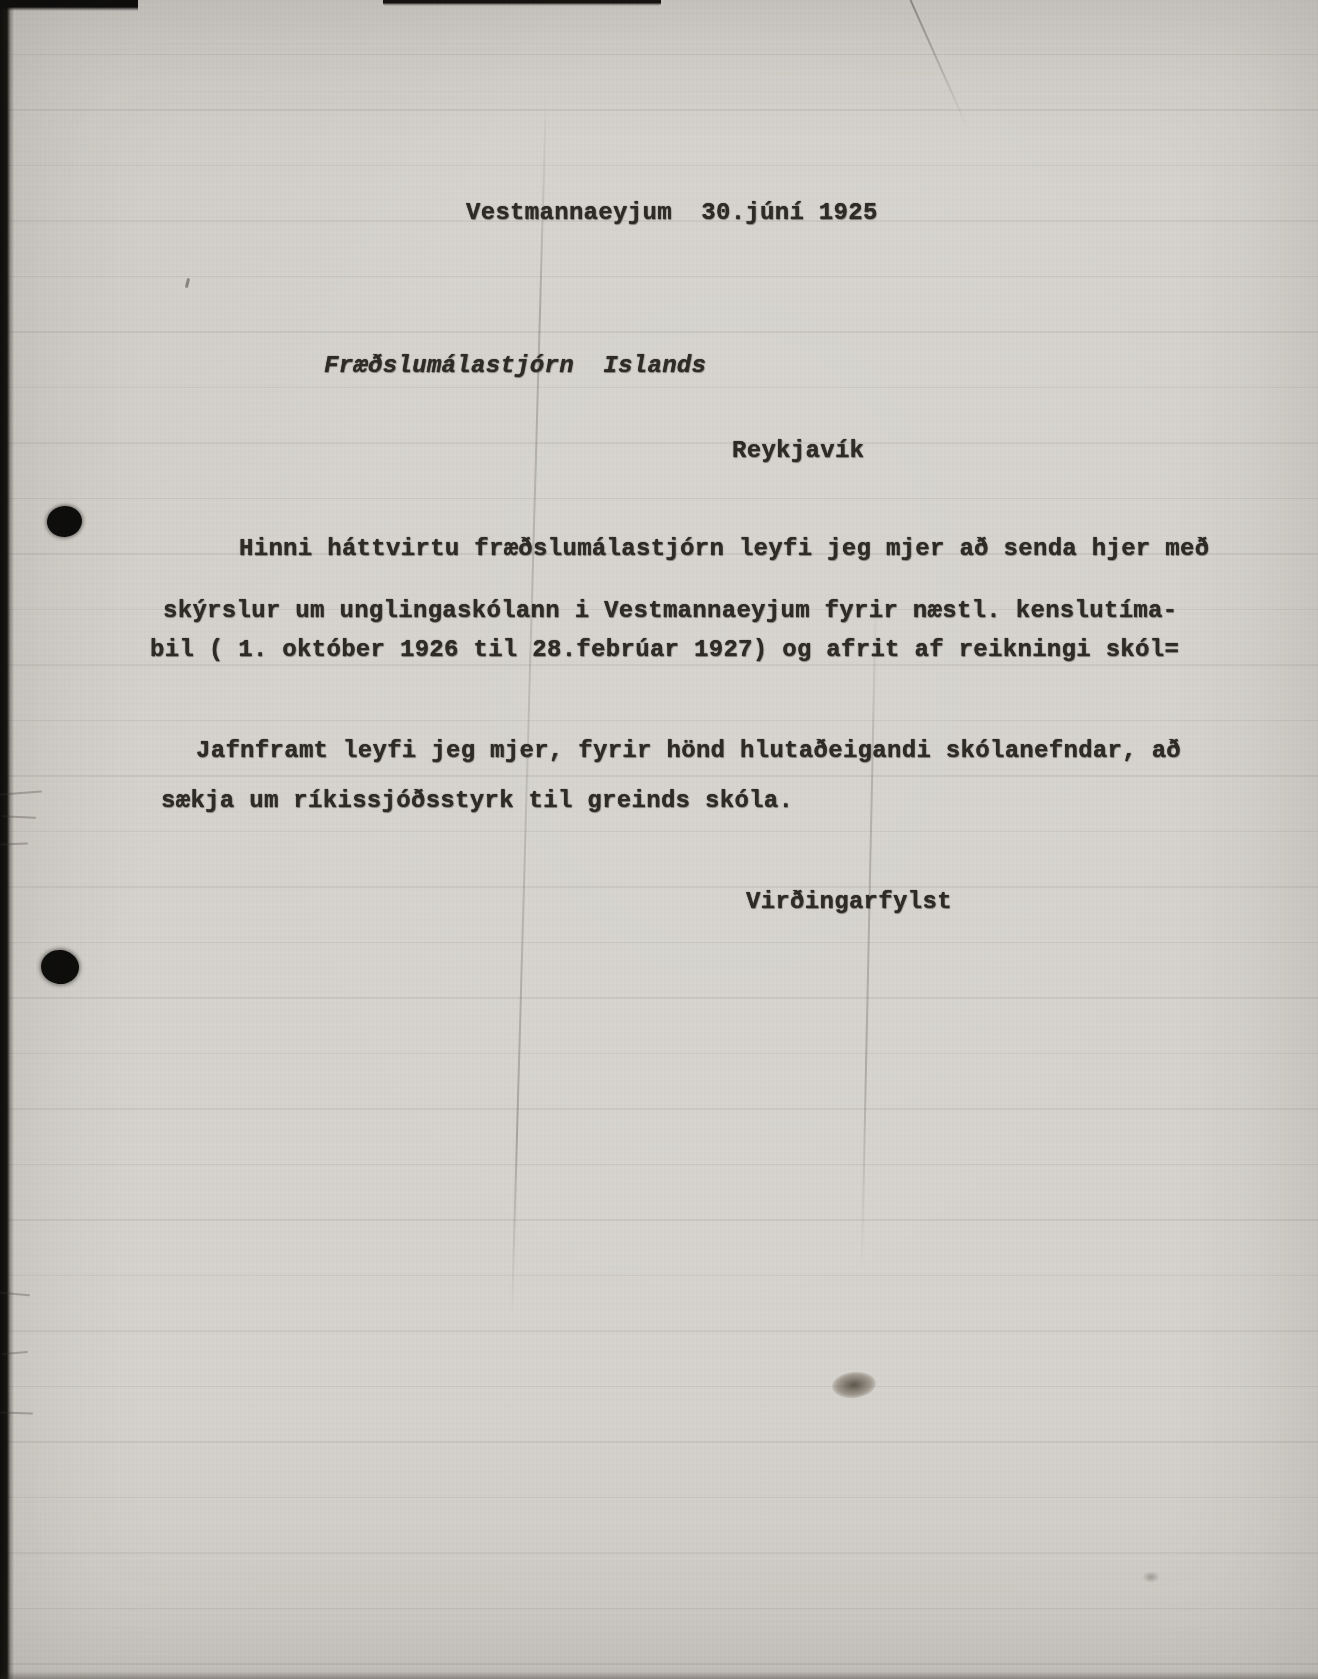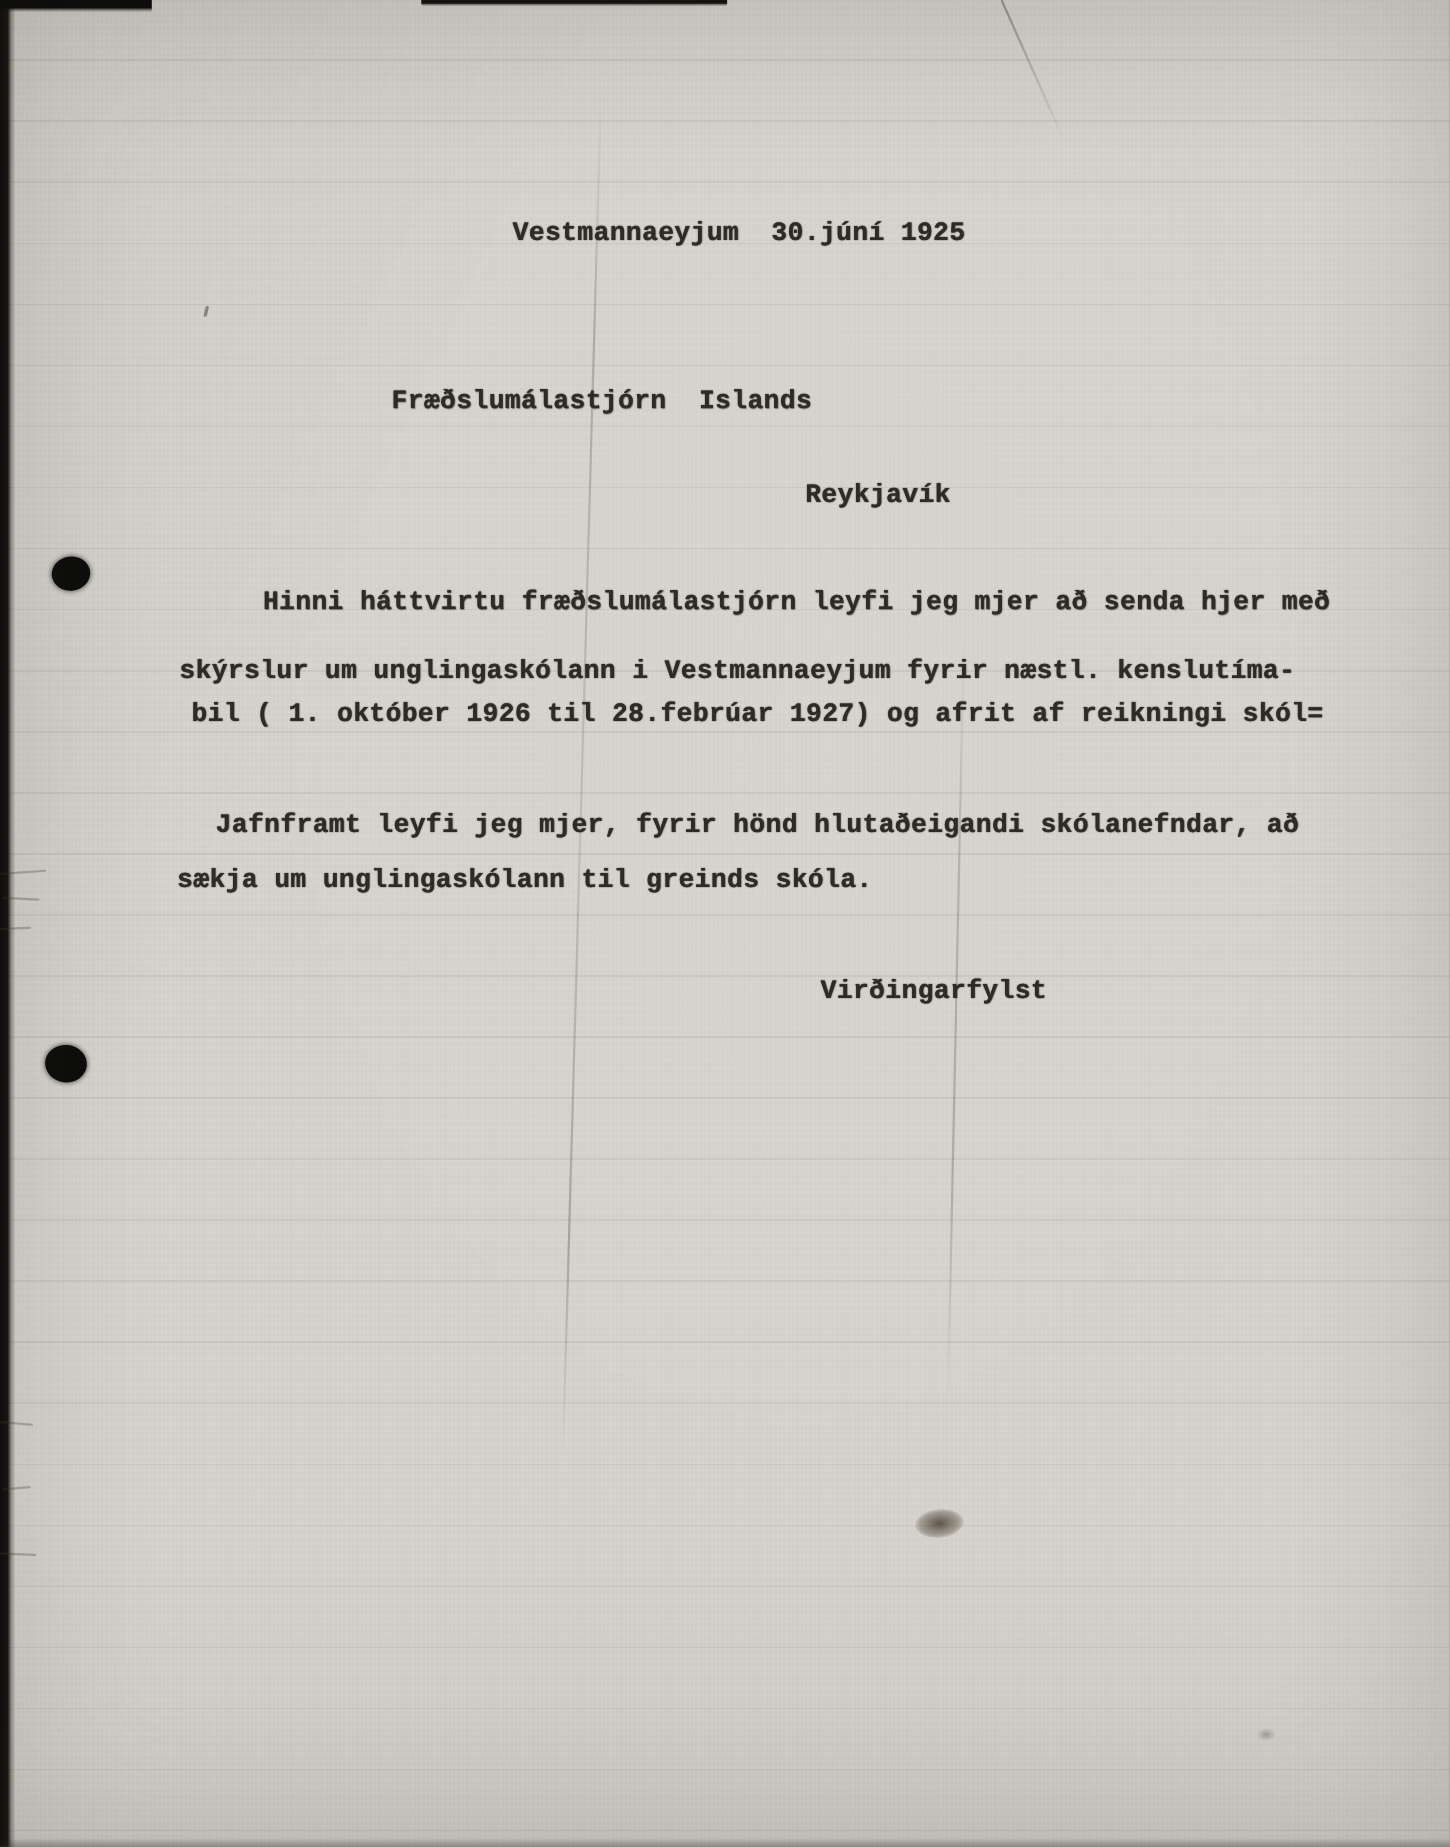--- a/index.html
+++ b/index.html
@@ -127,25 +127,25 @@
   .tw {
     position: absolute;
     white-space: pre;
     font-size: 24px;
     font-weight: 700;
     letter-spacing: 0.3px;
     color: #2e2b26;
     text-shadow: 0 0 1.1px rgba(46,43,38,0.95), 0.6px 0.6px 0.9px rgba(46,43,38,0.45);
   }
   .dateline   { left: 466px; top: 199px; }
-  .recipient  { left: 356px; top: 352px; }
+  .recipient  { left: 324px; top: 352px; font-style: italic; }
   .city       { left: 732px; top: 437px; }
   .bl1 { left: 207px; top: 535px; margin-left: 32px; }
   .bl2 { left: 163px; top: 585px; margin-top: 12px; }
-  .bl3 { left: 174px; top: 636px; }
+  .bl3 { left: 150px; top: 636px; }
   .bl4 { left: 163px; top: 686px; }
   .bl5 { left: 196px; top: 737px; }
   .bl6 { left: 161px; top: 787px; }
   .closing    { left: 746px; top: 888px; }
 </style>
 </head>
 <body>
 
 <div class="page">
 
@@ -172,21 +172,21 @@
   <div class="tick"></div>
 
   <div class="tw dateline">Vestmannaeyjum  30.júní 1925</div>
   <div class="tw recipient">Fræðslumálastjórn  Islands</div>
   <div class="tw city">Reykjavík</div>
 
   <div class="tw bl1">Hinni háttvirtu fræðslumálastjórn leyfi jeg mjer að senda hjer með</div>
   <div class="tw bl2">skýrslur um unglingaskólann i Vestmannaeyjum fyrir næstl. kenslutíma-</div>
   <div class="tw bl3">bil ( 1. október 1926 til 28.febrúar 1927) og afrit af reikningi skól=</div>
   <div class="tw bl5">Jafnframt leyfi jeg mjer, fyrir hönd hlutaðeigandi skólanefndar, að</div>
-  <div class="tw bl6">sækja um unglingaskólann til greinds skóla.</div>
+  <div class="tw bl6">sækja um ríkissjóðsstyrk til greinds skóla.</div>
 
   <div class="tw closing">Virðingarfylst</div>
 
   <div class="smudge"></div>
   <div class="tinymark"></div>
 
   <div class="vignette"></div>
 </div>
 
 </body></html>

